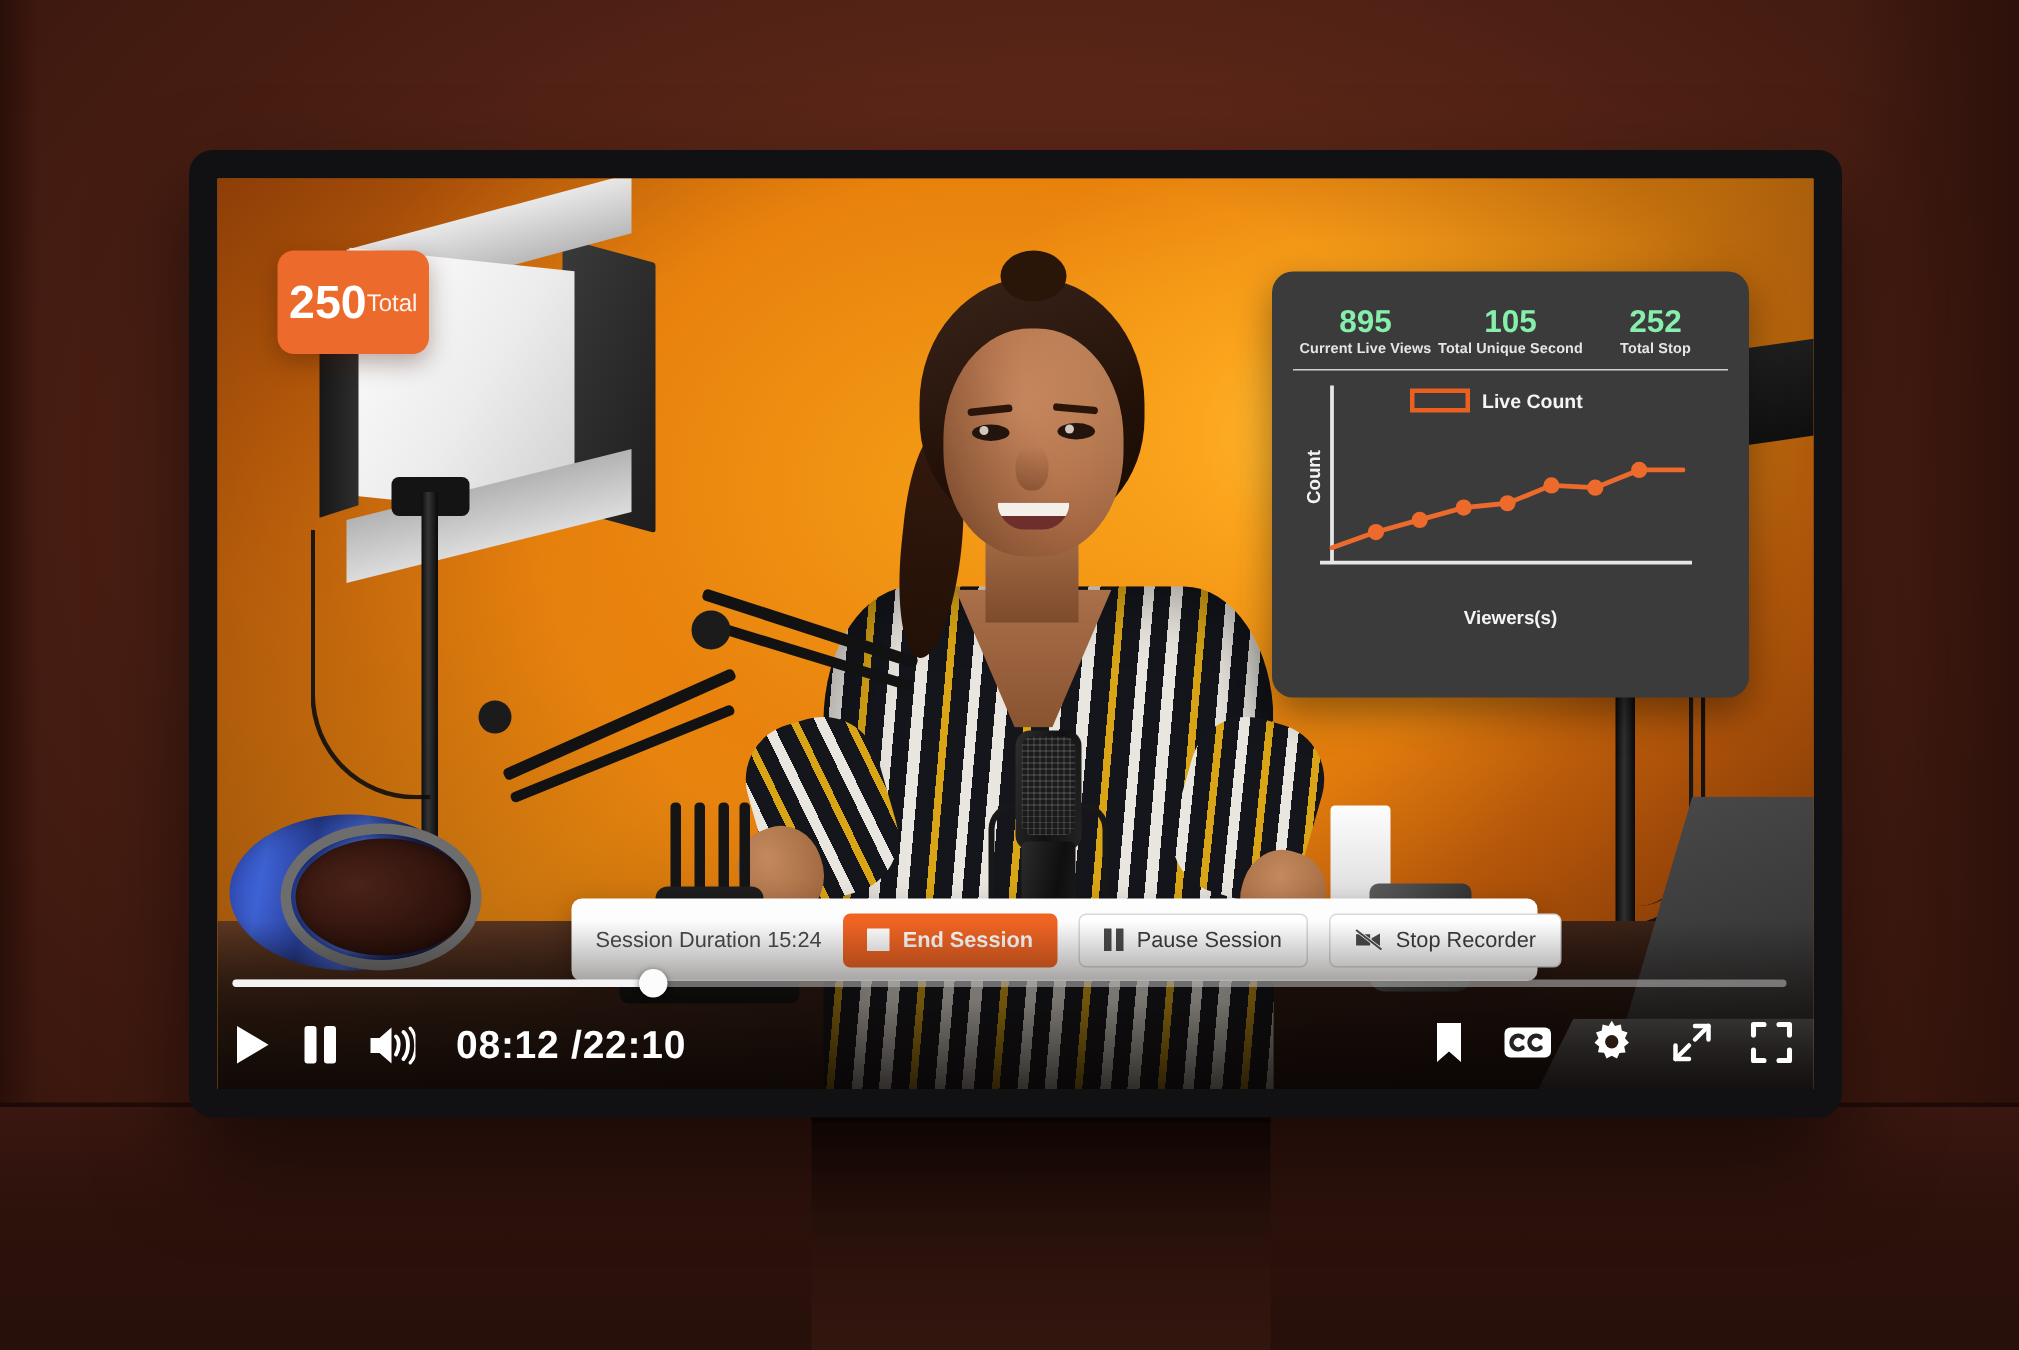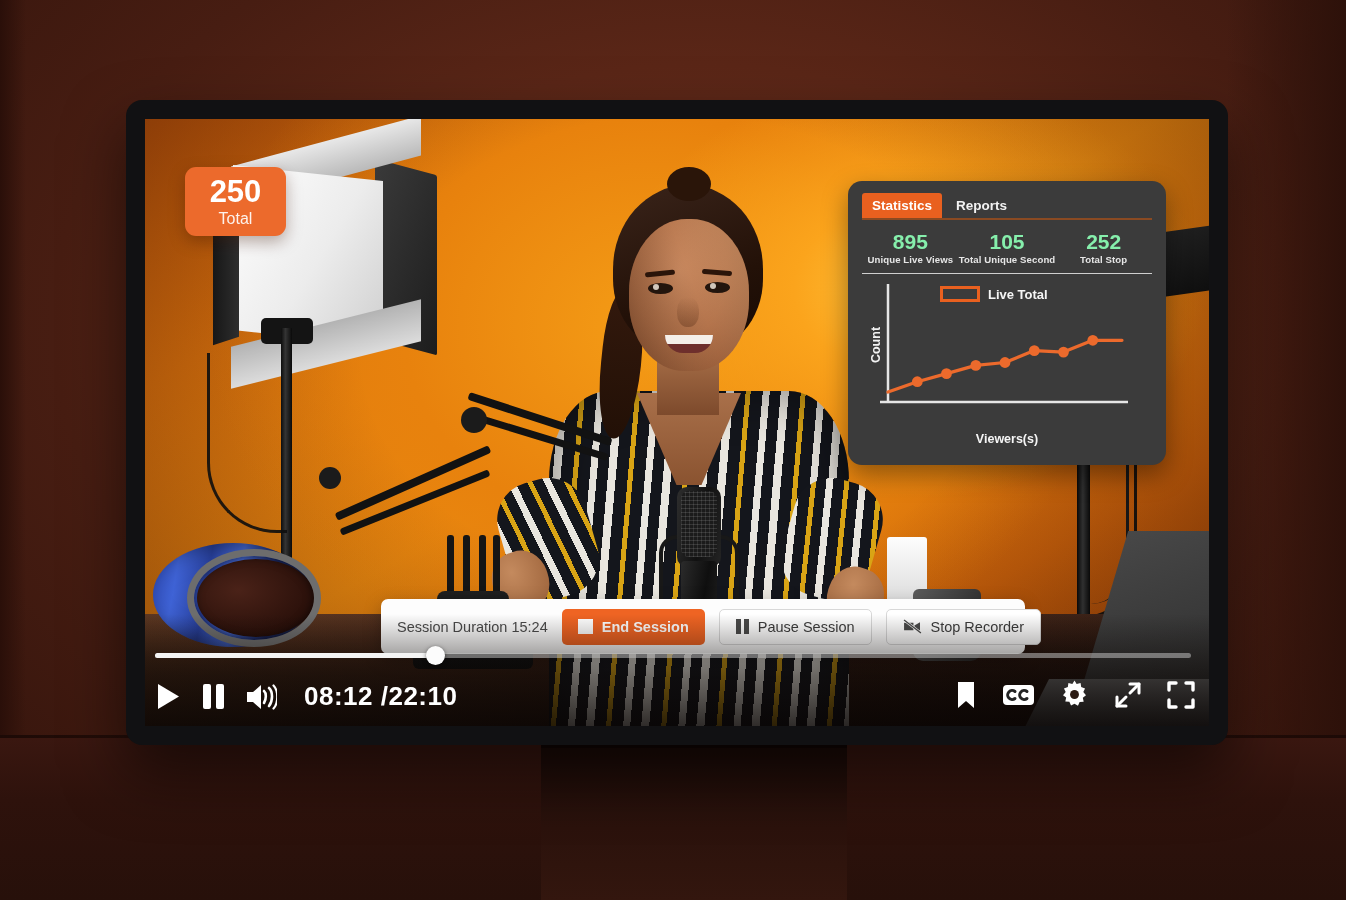--- a/index.html
+++ b/index.html
@@ -442,21 +442,21 @@
   }
   #player-time {
     font-size:26px; font-weight:bold; color:#ffffff; margin-left:8px;
     letter-spacing:.5px; white-space:nowrap;
   }
   .picon { cursor:pointer; display:block; }
   .sicon { display:block; }
   #views-badge {
     position:absolute; left:40px; top:48px; width:101px; height:69px;
     background:#ec6a2c; border-radius:11px;
-    display:flex; flex-direction:column; align-items:center; justify-content:center;
+    display:flex; flex-direction:row; align-items:center; justify-content:center;
     box-shadow:0 6px 16px rgba(60,20,0,.35);
   }
   #views-count { font-size:31px; font-weight:bold; color:#ffffff; line-height:1; }
   #views-label { font-size:16px; color:#fdf2ec; margin-top:3px; }
 </style>
 </head>
 <body>
 
 <div id="room-bg">
   <div id="bg-left-shadow"></div>
@@ -562,44 +562,40 @@
       <div id="mug-handle"></div>
     </div>
 
     <div id="views-badge">
       <div id="views-count">250</div>
       <div id="views-label">Total</div>
     </div>
 
     <div id="stats-panel">
 
-      <div id="stats-tabs">
-        <div class="tab active">Statistics</div>
-        <div class="tab">Reports</div>
-      </div>
 
       <div id="stats-numbers">
         <div class="stat">
           <div class="stat-value">895</div>
-          <div class="stat-label">Unique Live Views</div>
+          <div class="stat-label">Current Live Views</div>
         </div>
         <div class="stat">
           <div class="stat-value">105</div>
           <div class="stat-label">Total Unique Second</div>
         </div>
         <div class="stat">
           <div class="stat-value">252</div>
           <div class="stat-label">Total Stop</div>
         </div>
       </div>
 
       <div id="chart-area">
         <div id="chart-legend">
           <div id="legend-swatch"></div>
-          <div id="legend-label">Live Total</div>
+          <div id="legend-label">Live Count</div>
         </div>
         <div id="chart-ylabel">Count</div>
         <svg id="chart-svg" width="262" height="144">
           <line id="axis-y" x1="10" y1="4" x2="10" y2="122" stroke="#e6e6e6" stroke-width="2.5"></line>
           <line id="axis-x" x1="2" y1="122" x2="250" y2="122" stroke="#e6e6e6" stroke-width="2.5"></line>
           <polyline id="series-line" fill="none" stroke="#ec6a2c" stroke-width="3.2" stroke-linejoin="round" stroke-linecap="round" points="10.0,112.1 39.3,101.7 68.5,93.6 97.8,85.4 127.0,82.5 156.3,70.6 185.5,72.1 214.8,60.3 244.0,60.3"></polyline>
           <g id="series-markers">
               <circle cx="39.3" cy="101.7" r="5.4" fill="#ec6a2c"></circle>
               <circle cx="68.5" cy="93.6" r="5.4" fill="#ec6a2c"></circle>
               <circle cx="97.8" cy="85.4" r="5.4" fill="#ec6a2c"></circle>

